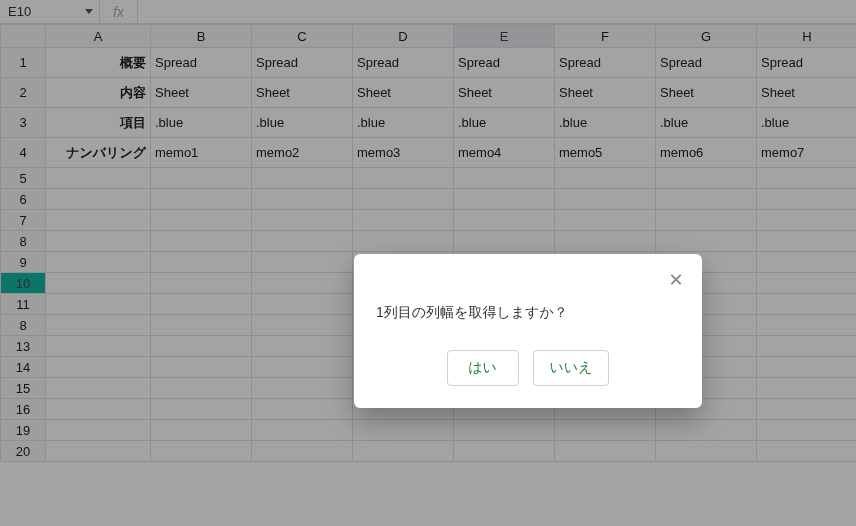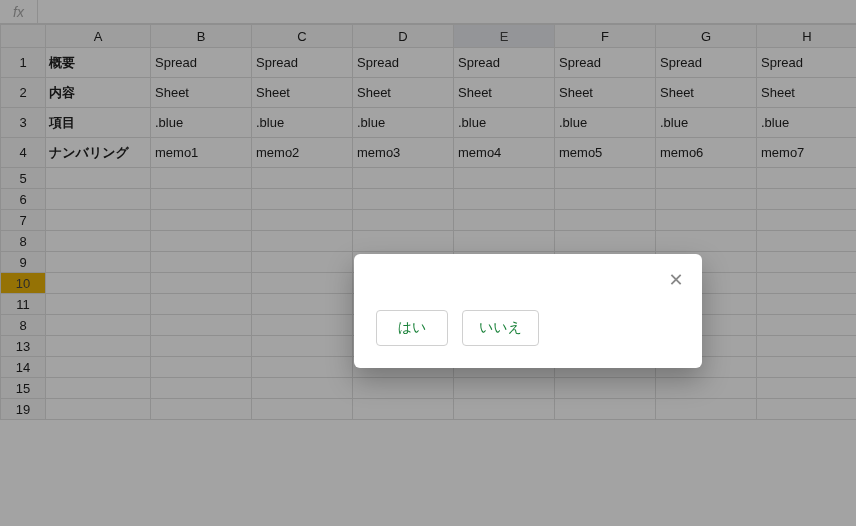--- a/index.html
+++ b/index.html
@@ -88,33 +88,34 @@
   }
   
   th.corner, th.row-hdr {
     background: #f8f8f8;
     font-weight: normal;
     color: #888;
     text-align: center;
   }
   th.corner { width: 45px; height: 23px; }
   th.row-hdr { width: 45px; }
-  th.row-hdr.sel { background: #eab308; color: #444; }
+  th.row-hdr.sel { background: #14b8a6; color: #444; }
 
   col.colA { width: 105px; }
   col.colStd { width: 101px; }
 
   td { height: 21px; padding: 0 4px; }
   tr.tall td { height: 30px; }
 
   td.colA {
     font-size: 17px;
     font-weight: bold;
     color: #000;
     padding-left: 3px;
+    text-align: right;
   }
 
   td.cell-active {
     outline: 1px solid #1a73e8;
     outline-offset: -1px;
     background: #fff;
   }
 
   
   .overlay {
@@ -147,39 +148,43 @@
     border: none;
   }
   .dialog .msg {
     margin-top: 22px;
     font-size: 14px;
     color: #333;
   }
   .dialog .buttons {
     margin-top: 28px;
     display: flex;
-    justify-content: flex-start;
+    justify-content: center;
     gap: 14px;
   }
   .dialog .btn {
     min-width: 72px;
     height: 36px;
     border: 1px solid #d0d0d0;
     background: #fff;
     border-radius: 4px;
     color: #188038;
     font-size: 14px;
     cursor: pointer;
     padding: 0 16px;
   }
 </style>
 </head>
 <body>
 
 <div class="formula-bar">
+  <div class="name-box-wrap">
+    <span class="name-box">E10</span>
+    <span class="name-dd"></span>
+  </div>
   <div class="fx-label">fx</div>
   <input class="formula-input" value="" style="">
 </div>
 
 <div class="grid">
   <table class="sheet">
     <colgroup>
       <col style="width:45px">
         <col class="colA">
       <col class="colStd">
@@ -363,34 +368,57 @@
           <td class="colA"></td>
           <td class=""></td>
           <td class=""></td>
           <td class=""></td>
           <td class=""></td>
           <td class=""></td>
           <td class=""></td>
           <td class=""></td>
         </tr>
         <tr>
+          <th class="row-hdr">16</th>
+          <td class="colA"></td>
+          <td class=""></td>
+          <td class=""></td>
+          <td class=""></td>
+          <td class=""></td>
+          <td class=""></td>
+          <td class=""></td>
+          <td class=""></td>
+        </tr>
+        <tr>
           <th class="row-hdr">19</th>
+          <td class="colA"></td>
+          <td class=""></td>
+          <td class=""></td>
+          <td class=""></td>
+          <td class=""></td>
+          <td class=""></td>
+          <td class=""></td>
+          <td class=""></td>
+        </tr>
+        <tr>
+          <th class="row-hdr">20</th>
           <td class="colA"></td>
           <td class=""></td>
           <td class=""></td>
           <td class=""></td>
           <td class=""></td>
           <td class=""></td>
           <td class=""></td>
           <td class=""></td>
         </tr>
       </tbody>
   </table>
 </div>
 
 <div class="overlay"></div>
 <div class="dialog">
   <button class="close">✕</button>
+  <div class="msg">1列目の列幅を取得しますか？</div>
   <div class="buttons">
     <button class="btn">はい</button>
     <button class="btn">いいえ</button>
   </div>
 </div>
 
 </body></html>

